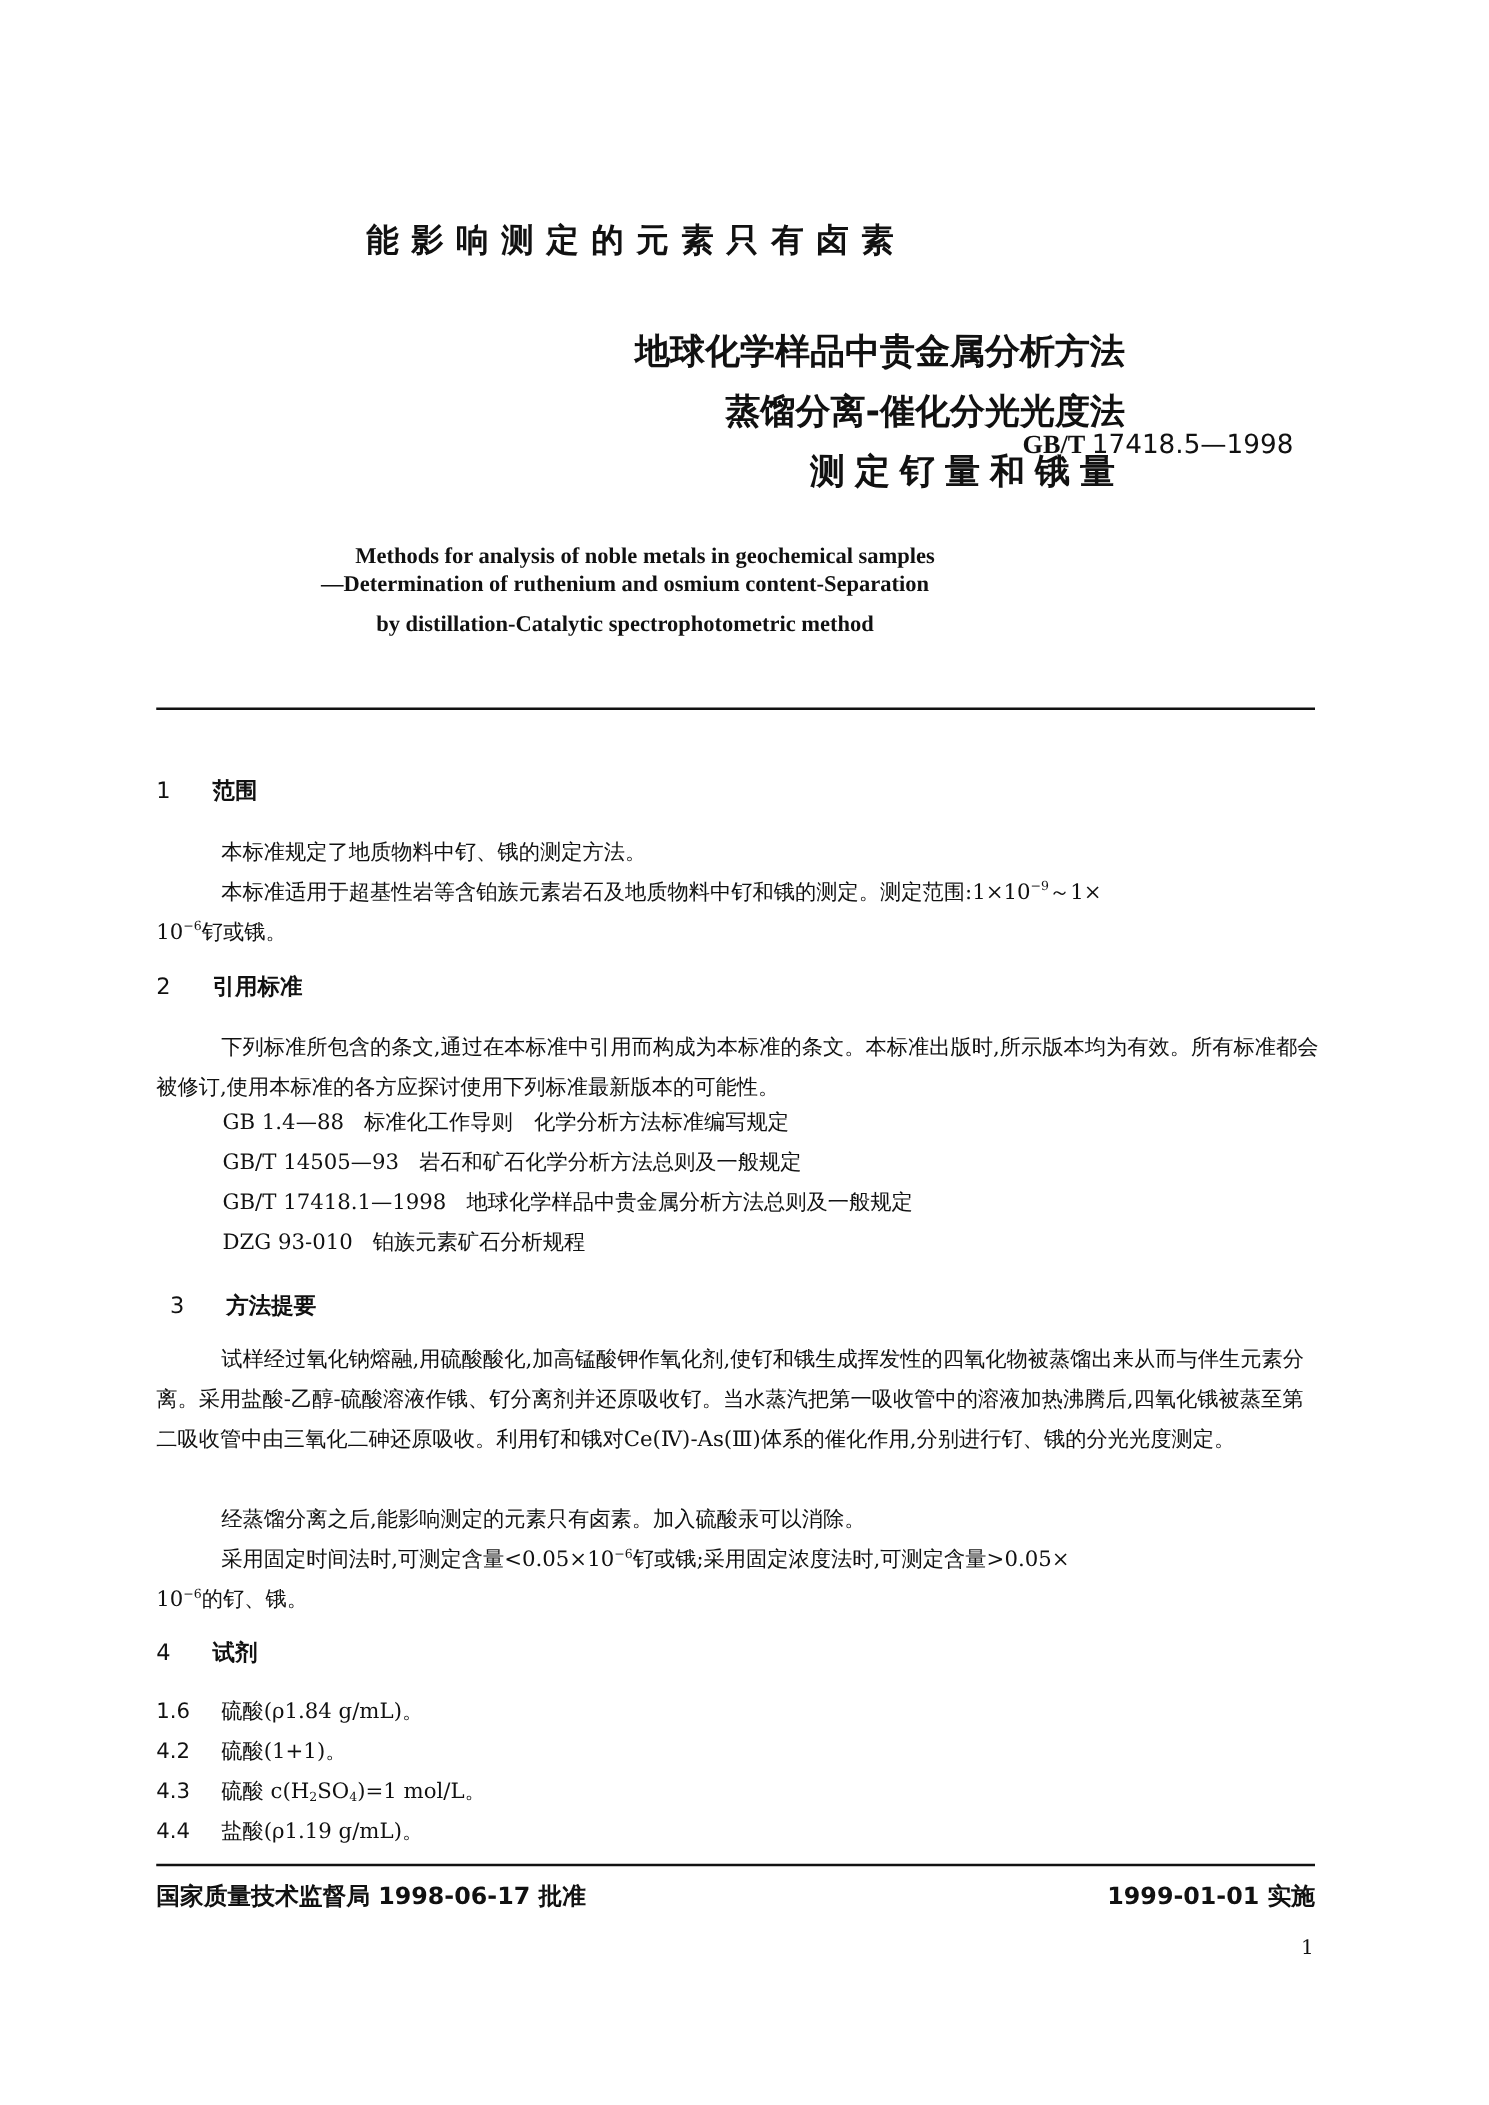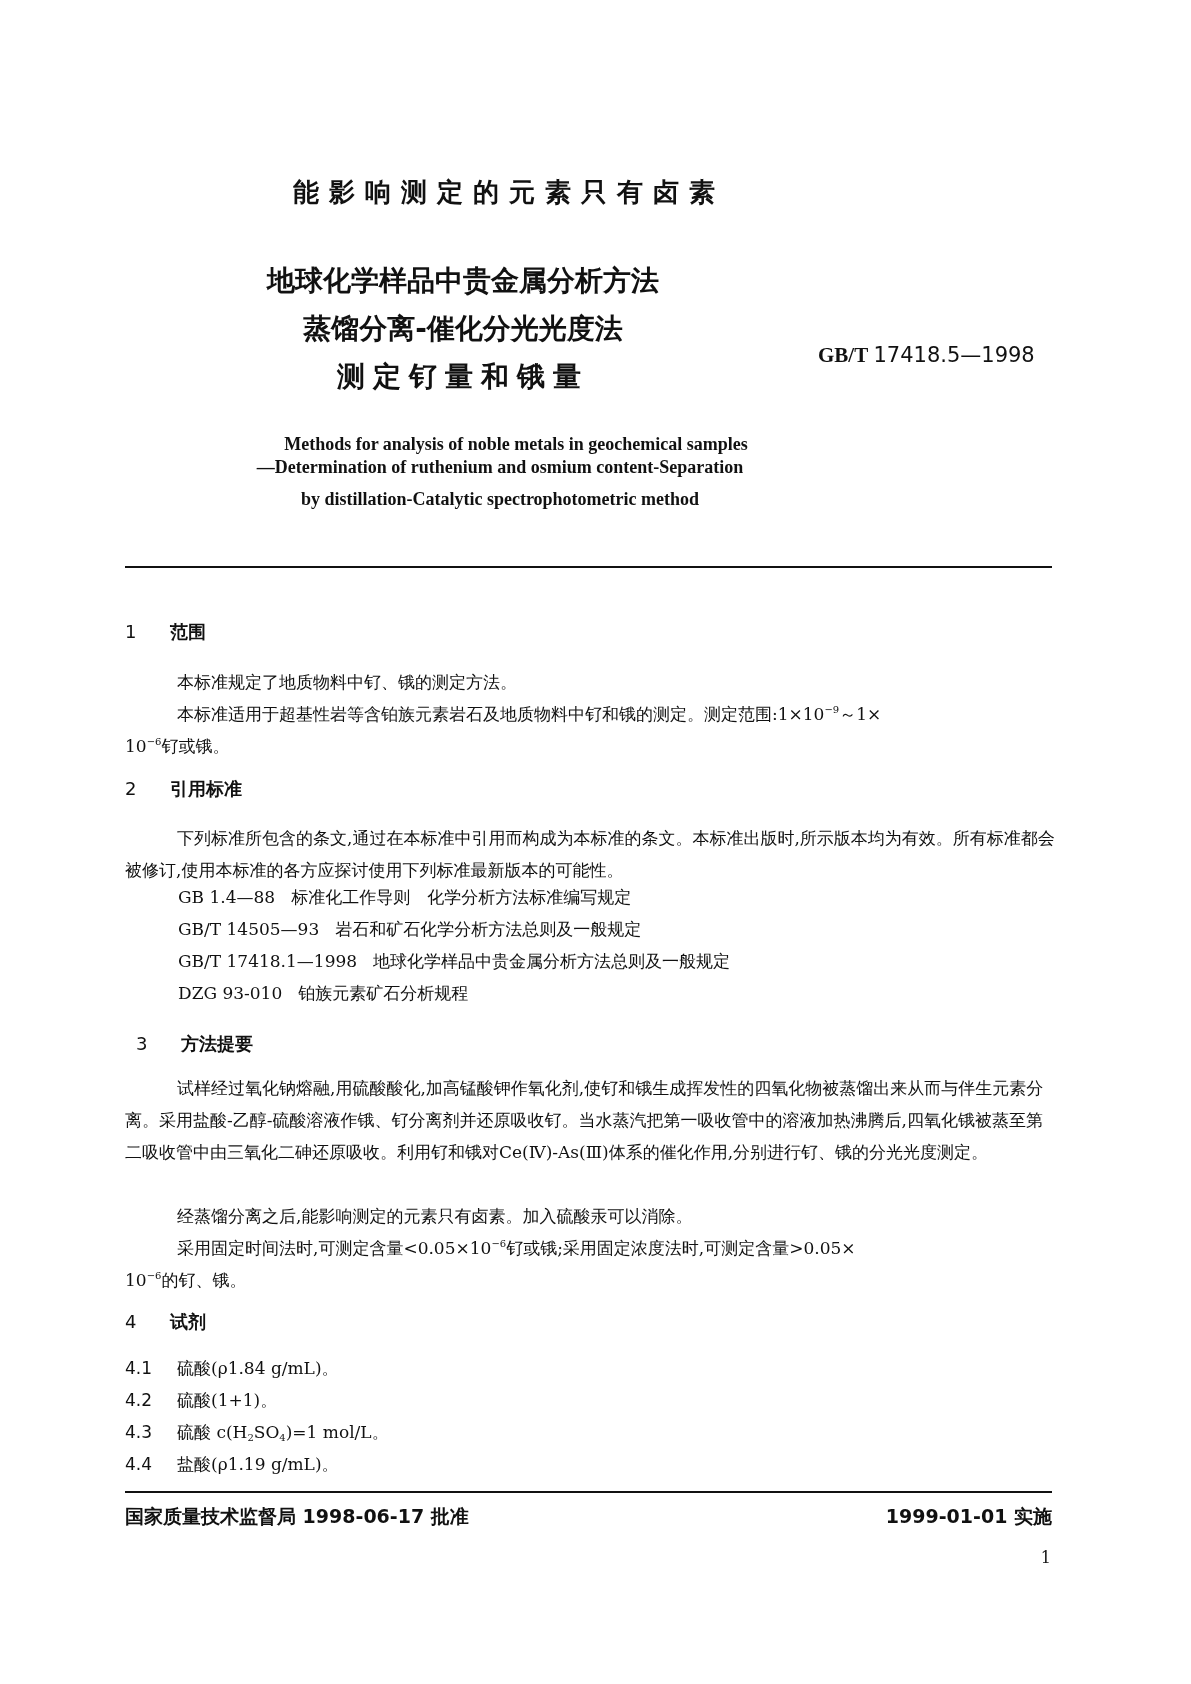--- a/index.html
+++ b/index.html
@@ -2,21 +2,21 @@
 <html><head>
 <meta charset="utf-8">
 <style>
   html, body { margin: 0; padding: 0; background: #ffffff; }
   body { width: 1191px; height: 1684px; position: relative; overflow: hidden; color: #111; }
   .abs { position: absolute; }
   .sans { font-family: "DejaVu Sans", "Liberation Sans", sans-serif; }
   .serif { font-family: "DejaVu Serif", "Liberation Serif", serif; }
   .bserif { font-family: "Liberation Serif", "DejaVu Serif", serif; font-weight: bold; }
   .header-national { left: 0; width: 1191px; top: 175px; text-align: left; padding-left: 293px; box-sizing: border-box; font-size: 26px; letter-spacing: 10px; font-weight: bold; }
-  .title-line { left: 0; width: 900px; text-align: center; font-size: 28px; font-weight: bold; padding-left: 13px; }
+  .title-line { left: 0; width: 900px; text-align: right; font-size: 28px; font-weight: bold; }
   .t1 { top: 262px; letter-spacing: 0px; }
   .t2 { top: 310px; }
   .t3 { top: 358px; letter-spacing: 8px; }
   .stdno { left: 818px; top: 343px; font-size: 21px; }
   .stdno .gbt { font-family: "Liberation Serif", serif; font-weight: bold; }
   .stdno .num { font-family: "DejaVu Sans", sans-serif; }
   .en { left: 0; width: 1000px; text-align: center; font-size: 18px; }
   .en1 { top: 434px; padding-left: 16px; }
   .en2 { top: 457px; }
   .en3 { top: 489px; }
@@ -80,21 +80,21 @@
 <div class="abs serif p ind" style="top:1072px;">试样经过氧化钠熔融,用硫酸酸化,加高锰酸钾作氧化剂,使钌和锇生成挥发性的四氧化物被蒸馏出来从而与伴生元素分离。采用盐酸-乙醇-硫酸溶液作锇、钌分离剂并还原吸收钌。当水蒸汽把第一吸收管中的溶液加热沸腾后,四氧化锇被蒸至第二吸收管中由三氧化二砷还原吸收。利用钌和锇对Ce(Ⅳ)-As(Ⅲ)体系的催化作用,分别进行钌、锇的分光光度测定。</div>
 <div class="abs serif p ind" style="top:1200px;">经蒸馏分离之后,能影响测定的元素只有卤素。加入硫酸汞可以消除。</div>
 <div class="abs serif p" style="top:1232px;">
   <div class="ind"><span>采用固定时间法时,可测定含量&lt;0.05×10</span><sup>−6</sup><span>钌或锇;采用固定浓度法时,可测定含量&gt;0.05×</span></div>
   <div><span>10</span><sup>−6</sup><span>的钌、锇。</span></div>
 </div>
 
 <div class="abs sans h" style="top:1310px;">
   <span class="n">4</span><span>试剂</span>
 </div>
-<div class="abs serif reag" style="top:1357px;"><span class="n">4.1</span><span>硫酸(ρ1.84 g/mL)。</span></div>
+<div class="abs serif reag" style="top:1357px;"><span class="n">1.6</span><span>硫酸(ρ1.84 g/mL)。</span></div>
 <div class="abs serif reag" style="top:1389px;"><span class="n">4.2</span><span>硫酸(1+1)。</span></div>
 <div class="abs serif reag" style="top:1421px;"><span class="n">4.3</span><span>硫酸 c(H</span><sub>2</sub><span>SO</span><sub>4</sub><span>)=1 mol/L。</span></div>
 <div class="abs serif reag" style="top:1453px;"><span class="n">4.4</span><span>盐酸(ρ1.19 g/mL)。</span></div>
 
 <div class="abs rule-bottom"></div>
 <div class="abs sans foot-left">国家质量技术监督局 1998-06-17 批准</div>
 <div class="abs sans foot-right">1999-01-01 实施</div>
 <div class="abs serif pagenum">1</div>
 
 </body></html>

